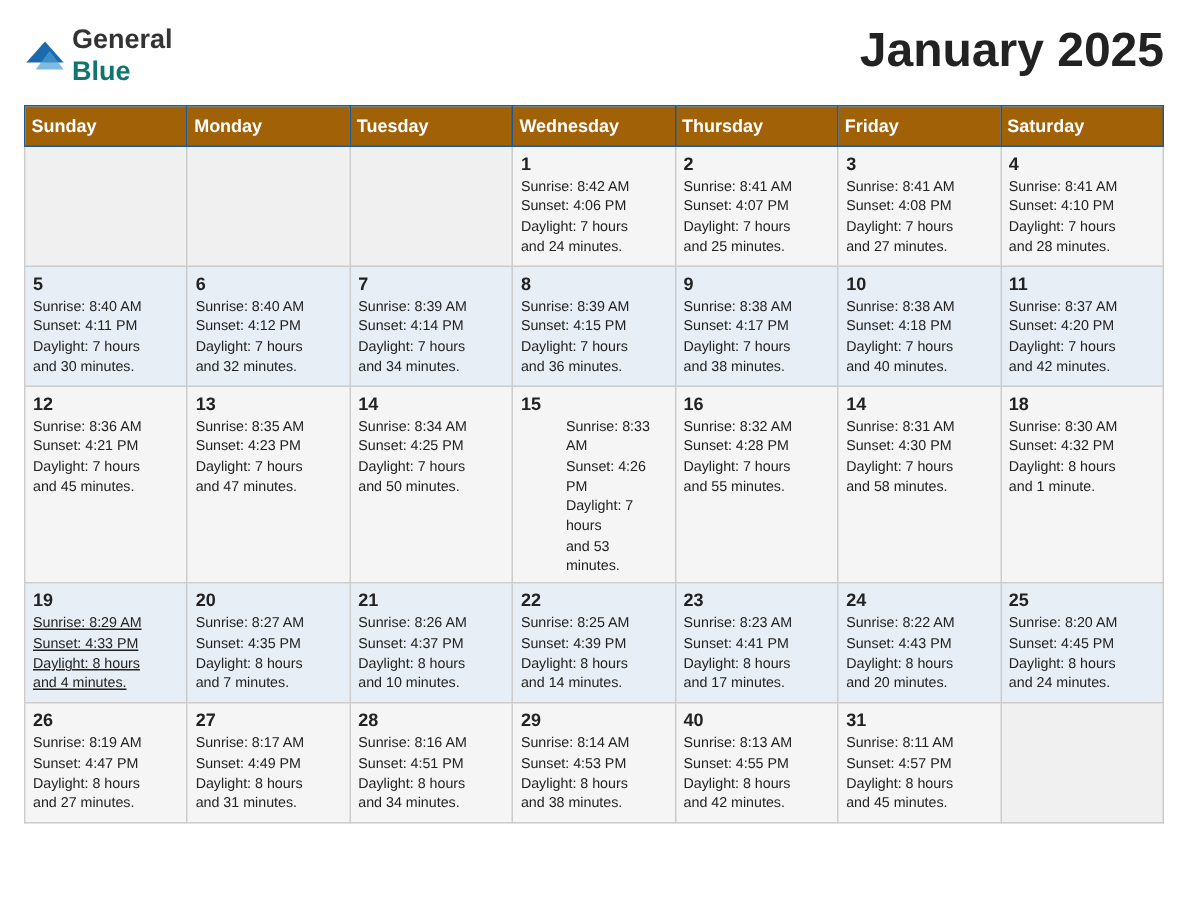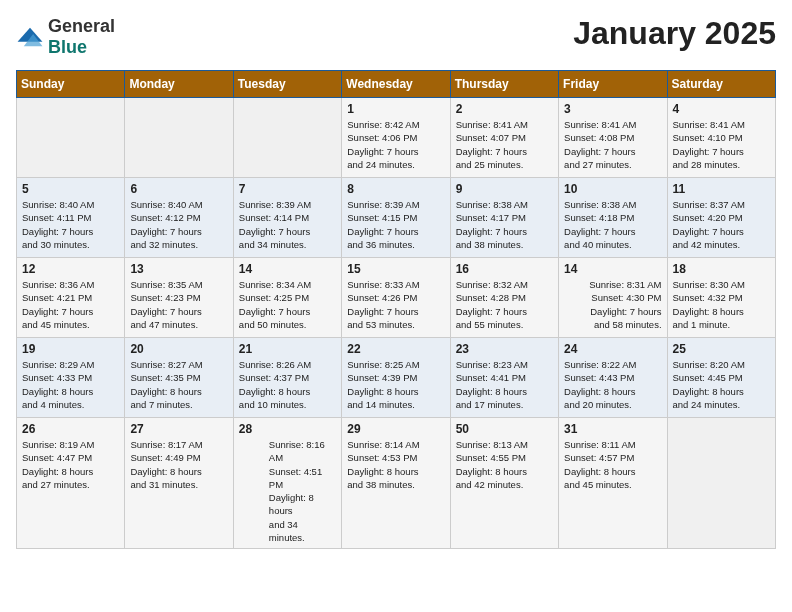--- a/index.html
+++ b/index.html
@@ -225,51 +225,51 @@
         </td>
         <td>
           <span class="day-number">14</span>
           <div class="cell-text" style="white-space: pre-line;">Sunrise: 8:34 AM
 Sunset: 4:25 PM
 Daylight: 7 hours
 and 50 minutes.</div>
         </td>
         <td>
           <span class="day-number">15</span>
-          <div class="cell-text" style="white-space: pre-line;">Sunrise: 8:33 AM
+          <div class="cell-text" style="white-space: pre-line; margin-left: 30px;">Sunrise: 8:33 AM
 Sunset: 4:26 PM
 Daylight: 7 hours
 and 53 minutes.</div>
         </td>
         <td>
           <span class="day-number">16</span>
           <div class="cell-text" style="white-space: pre-line;">Sunrise: 8:32 AM
 Sunset: 4:28 PM
 Daylight: 7 hours
 and 55 minutes.</div>
         </td>
         <td>
           <span class="day-number">14</span>
-          <div class="cell-text" style="white-space: pre-line; text-align: right;">Sunrise: 8:31 AM
+          <div class="cell-text" style="white-space: pre-line;">Sunrise: 8:31 AM
 Sunset: 4:30 PM
 Daylight: 7 hours
 and 58 minutes.</div>
         </td>
         <td>
           <span class="day-number">18</span>
           <div class="cell-text" style="white-space: pre-line;">Sunrise: 8:30 AM
 Sunset: 4:32 PM
 Daylight: 8 hours
 and 1 minute.</div>
         </td>
       </tr>
       <tr>
         <td>
           <span class="day-number">19</span>
-          <div class="cell-text" style="white-space: pre-line;">Sunrise: 8:29 AM
+          <div class="cell-text" style="white-space: pre-line; text-decoration: underline;">Sunrise: 8:29 AM
 Sunset: 4:33 PM
 Daylight: 8 hours
 and 4 minutes.</div>
         </td>
         <td>
           <span class="day-number">20</span>
           <div class="cell-text" style="white-space: pre-line;">Sunrise: 8:27 AM
 Sunset: 4:35 PM
 Daylight: 8 hours
 and 7 minutes.</div>
@@ -320,34 +320,34 @@
         </td>
         <td>
           <span class="day-number">27</span>
           <div class="cell-text" style="white-space: pre-line;">Sunrise: 8:17 AM
 Sunset: 4:49 PM
 Daylight: 8 hours
 and 31 minutes.</div>
         </td>
         <td>
           <span class="day-number">28</span>
-          <div class="cell-text" style="white-space: pre-line; margin-left: 30px;">Sunrise: 8:16 AM
+          <div class="cell-text" style="white-space: pre-line;">Sunrise: 8:16 AM
 Sunset: 4:51 PM
 Daylight: 8 hours
 and 34 minutes.</div>
         </td>
         <td>
           <span class="day-number">29</span>
           <div class="cell-text" style="white-space: pre-line;">Sunrise: 8:14 AM
 Sunset: 4:53 PM
 Daylight: 8 hours
 and 38 minutes.</div>
         </td>
         <td>
-          <span class="day-number">50</span>
+          <span class="day-number">40</span>
           <div class="cell-text" style="white-space: pre-line;">Sunrise: 8:13 AM
 Sunset: 4:55 PM
 Daylight: 8 hours
 and 42 minutes.</div>
         </td>
         <td>
           <span class="day-number">31</span>
           <div class="cell-text" style="white-space: pre-line;">Sunrise: 8:11 AM
 Sunset: 4:57 PM
 Daylight: 8 hours

